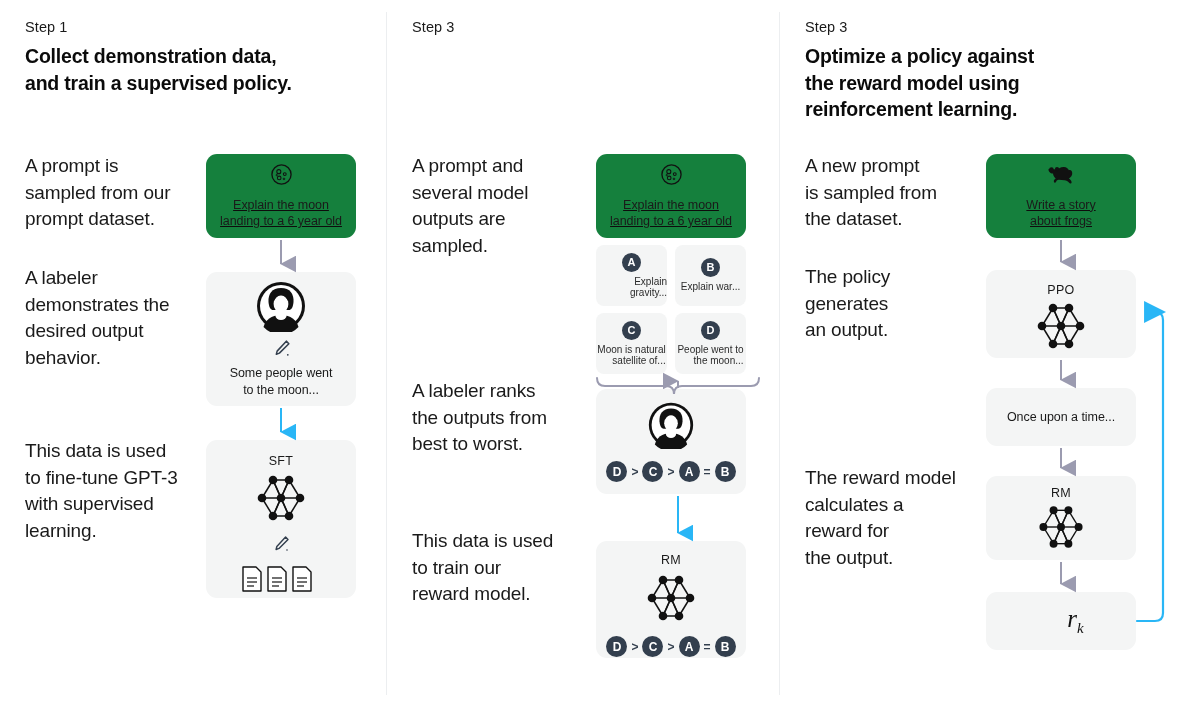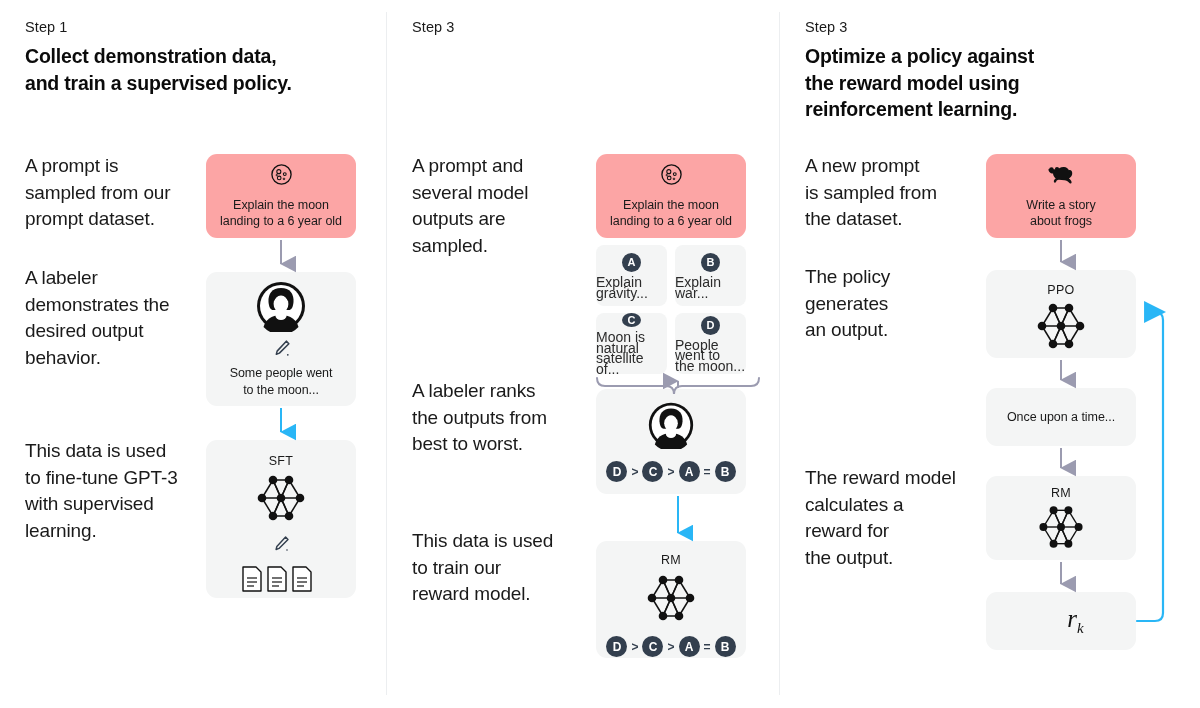--- a/index.html
+++ b/index.html
@@ -46,21 +46,21 @@
   }
 
   
   .box {
     position: absolute;
     border-radius: 11px;
     background: #f4f5f5;
     display: flex; flex-direction: column;
     align-items: center; justify-content: center;
   }
-  .box.blue { background: #fca5a5; }
+  .box.blue { background: #15803d; text-decoration: underline; }
   .box-text {
     font-size: 12.5px; line-height: 16.5px;
     text-align: center; color: #1a1a1a; white-space: pre-line;
     letter-spacing: -.05px;
   }
   .box-title {
     font-size: 12.5px; color: #1a1a1a; letter-spacing: .3px;
     text-align: center;
   }
 
@@ -72,21 +72,21 @@
     align-items: center; justify-content: center; gap: 5px;
   }
   .optcard .badge {
     width: 19px; height: 19px; border-radius: 50%;
     background: #333f4e; color: #fff;
     font-size: 11px; font-weight: 700;
     display: flex; align-items: center; justify-content: center;
     line-height: 1;
   }
   .optcard .octext {
-    font-size: 14px; line-height: 10.5px; text-align: left;
+    font-size: 10px; line-height: 10.5px; text-align: right;
     color: #2b2b2b; white-space: pre-line;
   }
 
   
   .rankrow { display: flex; align-items: center; gap: 3px; }
   .rankrow .rbadge {
     width: 21px; height: 21px; border-radius: 50%;
     background: #333f4e; color: #fff;
     font-size: 12px; font-weight: 700;
     display: flex; align-items: center; justify-content: center;

